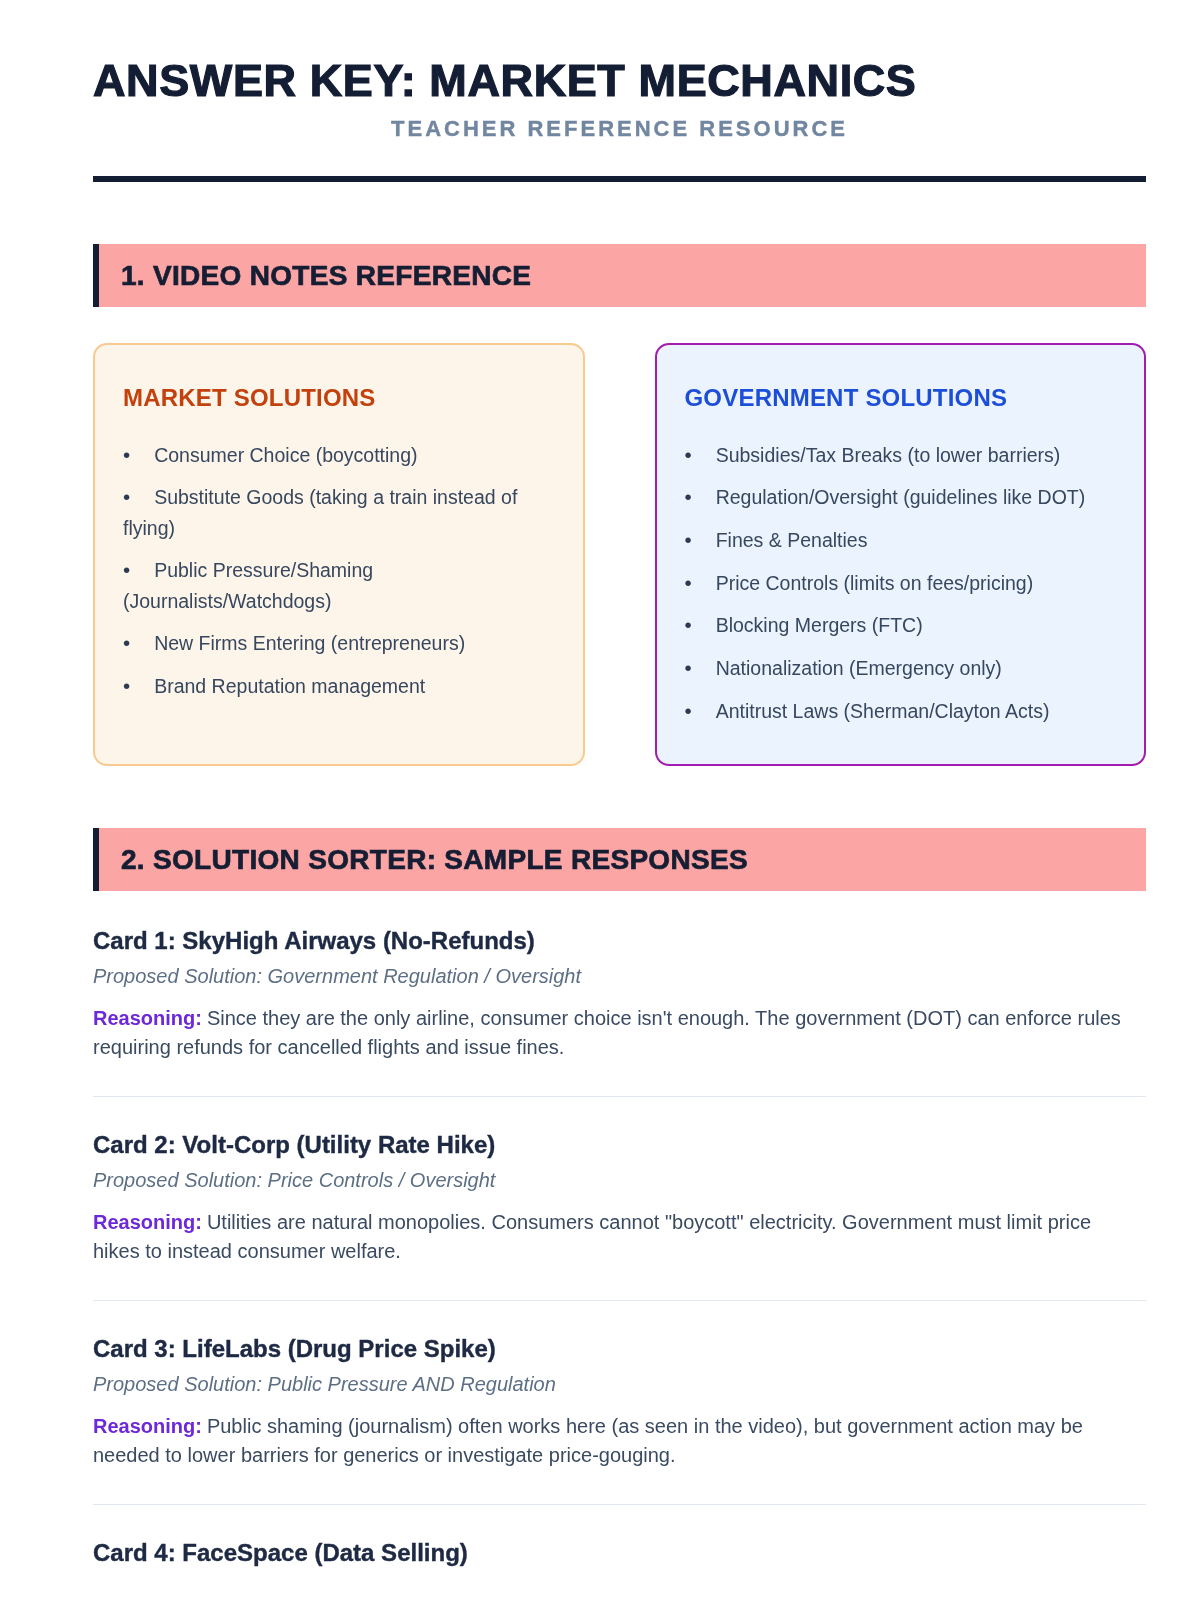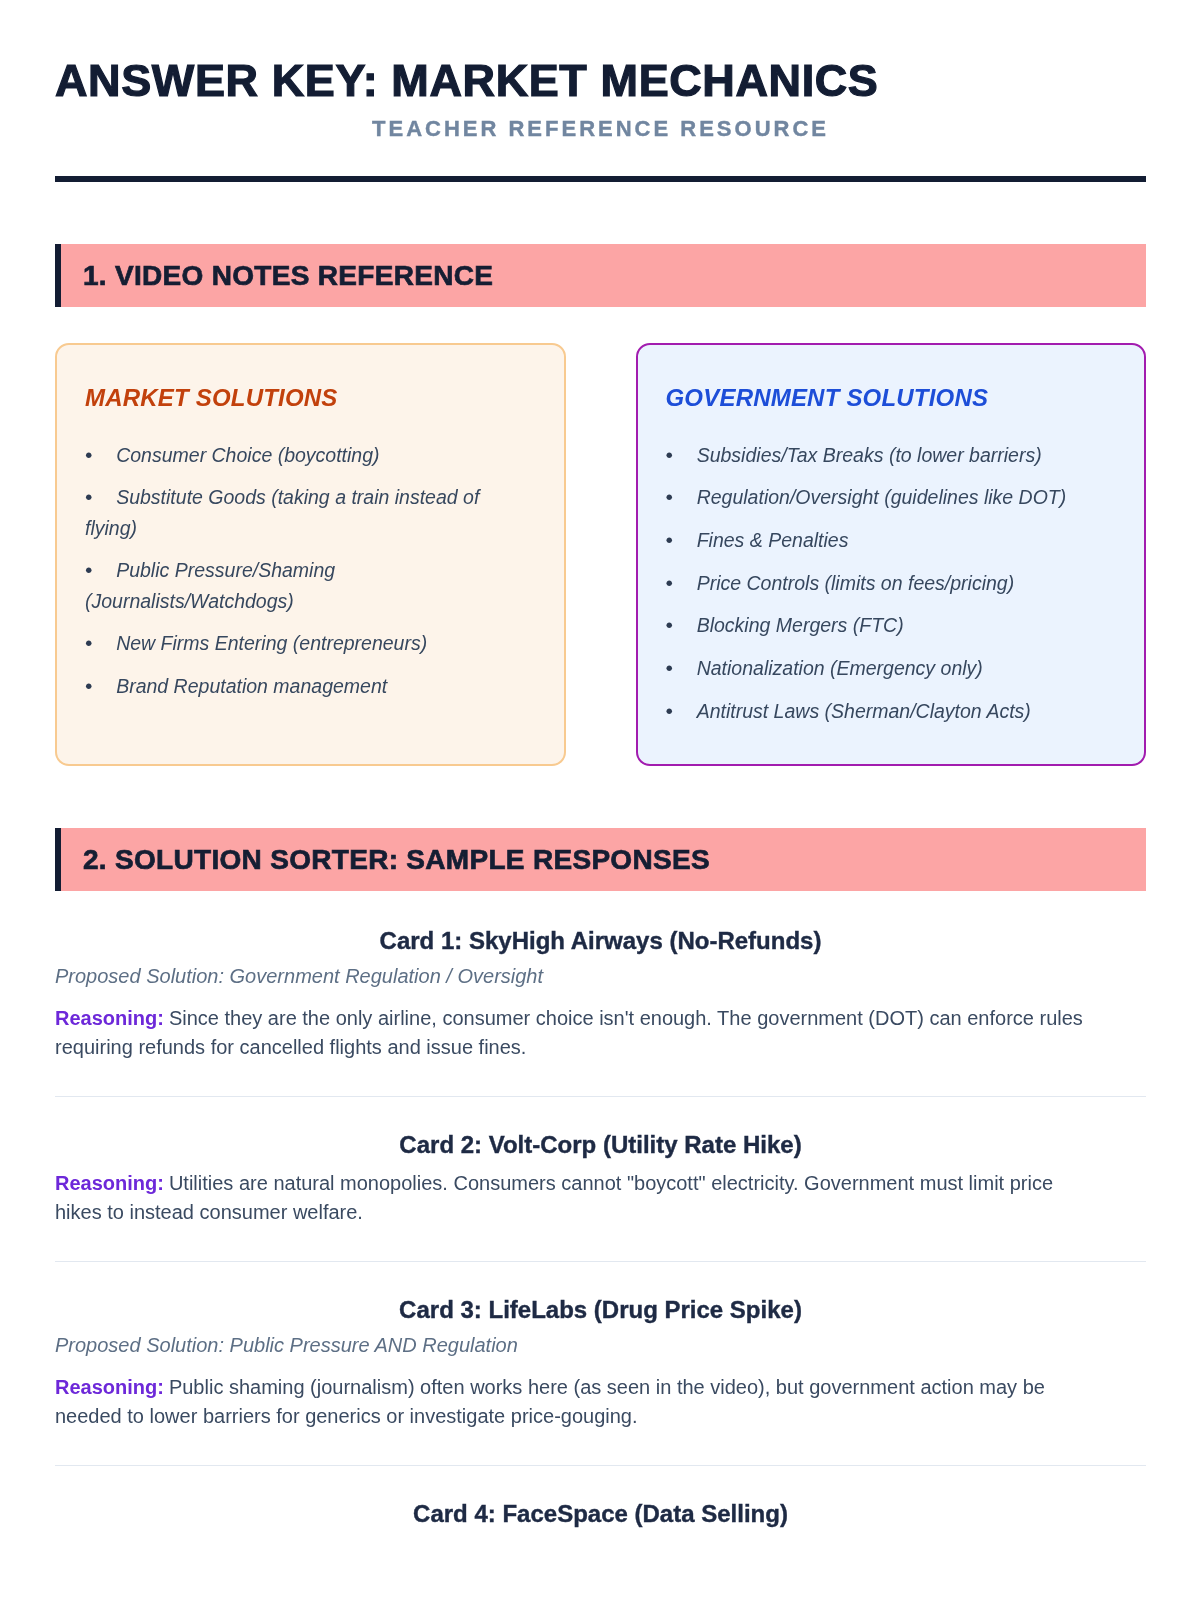--- a/index.html
+++ b/index.html
@@ -3,21 +3,21 @@
 <meta charset="utf-8">
 <style>
   * { box-sizing: border-box; }
   html, body { margin: 0; padding: 0; }
   body {
     width: 1200px; height: 1600px; overflow: hidden;
     background: #ffffff;
     font-family: "Liberation Sans", sans-serif;
     color: #3a4a61;
   }
-  .page { padding: 56px 54px 0 55px; }
+  .page { padding: 56px 54px 0 55px; margin-left: 38px; }
 
   
   h1.page-title {
     margin: 0; font-size: 45px; line-height: 1.1;
     font-weight: 700; letter-spacing: 0.6px;
     color: #131d33; -webkit-text-stroke: 1.2px #131d33;
   }
   .page-subtitle {
     margin-top: 10px; font-size: 22px; font-weight: 700;
     letter-spacing: 3px; color: #7186a0; text-align: center;
@@ -29,42 +29,42 @@
   .section-header {
     margin: 62px 0 36px; background: #fca5a5;
     border-left: 6px solid #131d33; padding: 14px 22px;
   }
   .section-header h2 {
     margin: 0; font-size: 28px; line-height: 1.28; font-weight: 700;
     letter-spacing: 0.3px; color: #151e33; -webkit-text-stroke: 0.7px #151e33;
   }
 
   
-  .cards-grid { display: grid; grid-template-columns: 1fr 1fr; gap: 70px; margin-top: 32px; font-style: italic; }
+  .cards-grid { display: grid; grid-template-columns: 1fr 1fr; gap: 70px; margin-top: 32px; }
   .note-card {
     border-radius: 14px; padding: 26px 28px;
     font-size: 19.5px; line-height: 1.55; color: #36475e;
   }
   .note-card.market { background: #fdf4ea; border: 2px solid #f8ca90; }
   .note-card.gov    { background: #ebf3fe; border: 2px solid #a21caf; }
   .note-card h3 {
     margin: 8px 0 22px; font-size: 24px; font-weight: 700; letter-spacing: 0.2px;
   }
   .note-card.market h3 { color: #c2410c; }
   .note-card.gov h3    { color: #1d4ed8; }
   .note-card ul { list-style: none; margin: 0; padding: 0; }
   .note-card li { margin-bottom: 11px; }
   .note-card li::before {
     content: "\2022"; color: #2d3b52; margin-right: 24px; font-size: 1.05em;
   }
 
   
   .answer-card h3 {
     margin: 0 0 10px; font-size: 24px; font-weight: 700;
-    color: #1e2a44; text-align: center; -webkit-text-stroke: 0.4px #1e2a44;
+    color: #1e2a44; -webkit-text-stroke: 0.4px #1e2a44;
   }
   .answer-card .proposed {
     margin: 0 0 16px; font-size: 20px; font-style: italic; color: #5d6f85;
   }
   .answer-card .reasoning {
     margin: 0; font-size: 20px; line-height: 1.45; color: #3a4a61; max-width: 1044px;
   }
   .answer-card .reasoning strong { color: #6d28d9; margin-right: 5px; }
   hr.divider { border: none; border-top: 1px solid #e2e8f0; margin: 34px 0; }
 </style>
@@ -116,20 +116,21 @@
   <section class="answer-card">
     <h3>Card 1: SkyHigh Airways (No-Refunds)</h3>
     <p class="proposed">Proposed Solution: Government Regulation / Oversight</p>
     <p class="reasoning"><strong>Reasoning:</strong><span>Since they are the only airline, consumer choice isn't enough. The government (DOT) can enforce rules requiring refunds for cancelled flights and issue fines.</span></p>
   </section>
 
   <hr class="divider">
 
   <section class="answer-card">
     <h3>Card 2: Volt-Corp (Utility Rate Hike)</h3>
+    <p class="proposed">Proposed Solution: Price Controls / Oversight</p>
     <p class="reasoning"><strong>Reasoning:</strong><span>Utilities are natural monopolies. Consumers cannot "boycott" electricity. Government must limit price hikes to instead consumer welfare.</span></p>
   </section>
 
   <hr class="divider">
 
   <section class="answer-card">
     <h3>Card 3: LifeLabs (Drug Price Spike)</h3>
     <p class="proposed">Proposed Solution: Public Pressure AND Regulation</p>
     <p class="reasoning"><strong>Reasoning:</strong><span>Public shaming (journalism) often works here (as seen in the video), but government action may be needed to lower barriers for generics or investigate price-gouging.</span></p>
   </section>

